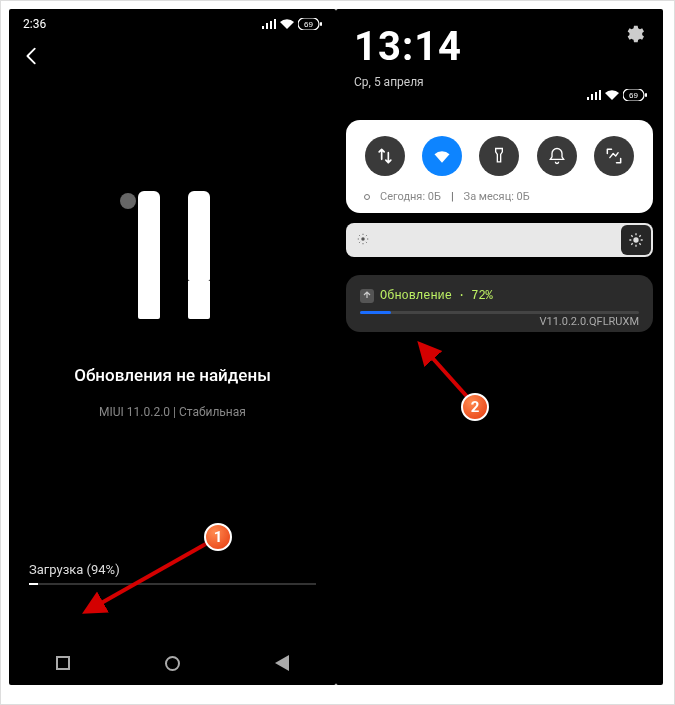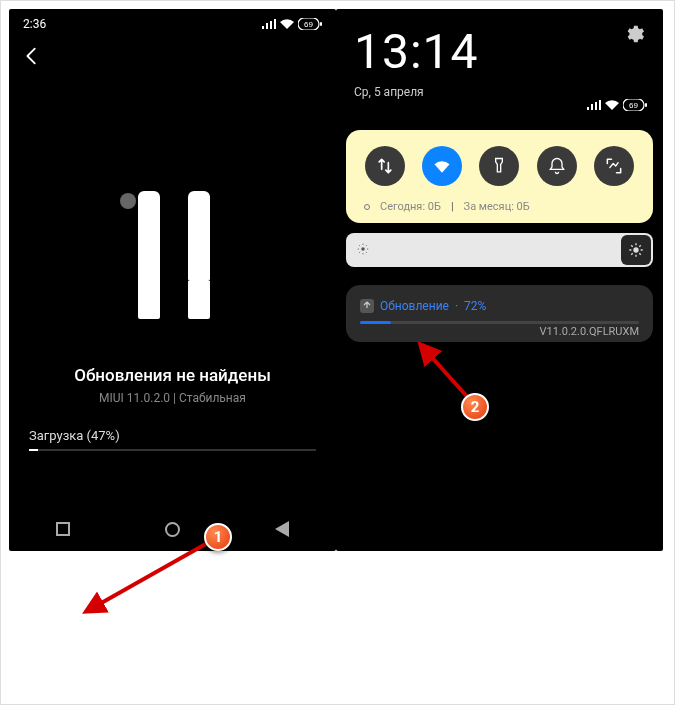--- a/index.html
+++ b/index.html
@@ -6,21 +6,21 @@
   body {
     width: 675px; height: 705px;
     background: #fff;
     font-family: -apple-system, Roboto, "Helvetica Neue", Arial, sans-serif;
     position: relative;
     border: 1px solid #ddd;
     overflow: hidden;
   }
   .phones { display: flex; gap: 0; padding: 8px; }
   .phone {
-    width: 327px; height: 542px;
+    width: 327px; height: 676px;
     background: #000;
     color: #fff;
     position: relative;
     border-radius: 2px;
     overflow: hidden;
   }
 
   
   .statusbar-l { display:flex; justify-content:space-between; align-items:center; padding:8px 14px; font-size:12px; color:#fff;}
   .status-icons { display:flex; gap:4px; align-items:center; }
@@ -28,49 +28,49 @@
   .back-row { padding: 6px 12px 0; }
   .back-row svg { width:22px; height:22px; }
   .logo-wrap { display:flex; justify-content:center; margin-top:120px; }
   .miui-logo { width:130px; height:130px; position:relative; }
   .miui-logo .one { position:absolute; background:#fff; width:22px; height:128px; border-radius:6px 6px 2px 2px; }
   .miui-logo .a { left:30px; top:0; }
   .miui-logo .b { left:80px; top:0; height:90px; }
   .miui-logo .b::after{content:"";position:absolute;left:0;bottom:-38px;width:22px;height:38px;background:#fff;border-radius:0 0 2px 2px;}
   .miui-logo .dot { position:absolute; width:16px; height:16px; border-radius:50%; background:#666; left:12px; top:2px;}
   .title-l { text-align:center; margin-top:44px; font-size:17px; font-weight:500;}
-  .sub-l { text-align:center; margin-top:6px; font-size:12px; color:#888;}
+  .sub-l { text-align:center; margin-top:20px; font-size:12px; color:#888;}
   .dl-area { position:absolute; left:20px; right:20px; bottom:100px;}
   .dl-label { font-size:13px; color:#ddd; margin-bottom:6px;}
   .dl-bar { height:2px; background:#333; position:relative;}
   .dl-bar .fill { position:absolute; left:0; top:0; height:2px; background:#fff; width:3%;}
   .navbar { position:absolute; bottom:0; left:0; right:0; height:44px; display:flex; justify-content:space-around; align-items:center;}
   .navbar .sq { width:14px; height:14px; border:2px solid #aaa;}
   .navbar .ci { width:15px; height:15px; border:2px solid #aaa; border-radius:50%;}
   .navbar .tr { width:0; height:0; border-top:8px solid transparent; border-bottom:8px solid transparent; border-right:14px solid #aaa;}
 
   
   .shade-head { display:flex; justify-content:space-between; align-items:flex-start; padding:14px 18px 0;}
-  .clock-big { font-size:48px; font-weight:400; letter-spacing:1px;text-align:right;}
+  .clock-big { font-size:40px; font-weight:700; letter-spacing:1px;text-align:right;}
   .date-sm { font-size:12px; color:#ccc; margin-top:5px;}
   .gear svg { width:22px; height:22px; }
   .sb-right { display:flex; justify-content:flex-end; padding:0 16px 8px; gap:4px; align-items:center; font-size:11px;}
-  .qs-panel { margin:8px 10px 0; background:#fef9c3; border-radius:14px; padding:16px 10px 10px;}
+  .qs-panel { margin:8px 10px 0; background:#ffffff; border-radius:14px; padding:16px 10px 10px;}
   .qs-row { display:flex; justify-content:space-around; align-items:center;}
   .qs-tile { width:40px; height:40px; border-radius:50%; background:#3a3a3a; display:flex; align-items:center; justify-content:center;}
   .qs-tile.active { background:#0d84ff; }
   .qs-tile svg { width:20px; height:20px; }
   .qs-data { display:flex; align-items:center; gap:10px; font-size:11px; color:#888; margin-top:14px; padding:0 8px;}
   .qs-data .dot{width:6px;height:6px;border:1.5px solid #777;border-radius:50%;}
   .qs-data .sep{color:#555;}
   .bright { margin:10px 10px 0; height:34px; background:#e8e8e8; border-radius:8px; position:relative; display:flex; align-items:center;}
   .bright .knob{position:absolute; right:2px; top:2px; bottom:2px; width:30px; background:#262626; border-radius:6px; display:flex; align-items:center; justify-content:center;}
   .bright .sun-left{margin-left:10px;}
   .notif { margin:18px 10px 0; background:#2b2b2b; border-radius:14px; padding:14px 14px 18px; position:relative;}
-  .notif-h { display:flex; align-items:center; gap:6px; font-size:12px; color:#3b82f6;}
+  .notif-h { display:flex; align-items:center; gap:6px; font-size:12px; color:#bef264;font-family:Liberation Mono, monospace;}
   .notif-h .nicon{width:14px;height:14px;background:#555;border-radius:3px;display:flex;align-items:center;justify-content:center;}
   .notif-h .nicon svg{width:10px;height:10px;}
   .notif-title { font-size:14px; color:#fff; margin-top:12px;}
   .notif-ver { position:absolute; right:14px; top:40px; font-size:11px; color:#aaa;text-align:center;}
   .notif-bar { height:3px; background:#444; margin-top:8px; border-radius:2px; position:relative;}
   .notif-bar .fill{position:absolute;left:0;top:0;height:3px;width:11%;background:#1a6dff;border-radius:2px;}
 
   
   .badge { position:absolute; width:28px; height:28px; border-radius:50%; background:radial-gradient(circle at 35% 30%, #ff8a50, #e53a0f); border:2px solid #fff; box-shadow:0 2px 4px rgba(0,0,0,.4); display:flex; align-items:center; justify-content:center; color:#fff; font-weight:bold; font-size:15px;}
   .arrow { position:absolute; pointer-events:none; }
@@ -114,21 +114,21 @@
         <div class="dot"></div>
         <div class="one a"></div>
         <div class="one b"></div>
       </div>
     </div>
 
     <div class="title-l">Обновления не найдены</div>
     <div class="sub-l">MIUI 11.0.2.0 | Стабильная</div>
 
     <div class="dl-area">
-      <div class="dl-label">Загрузка (47%)</div>
+      <div class="dl-label">Загрузка (94%)</div>
       <div class="dl-bar">
           <div class="fill"></div>
         </div>
     </div>
 
     <div class="navbar">
       <div class="sq"></div>
       <div class="ci"></div>
       <div class="tr"></div>
     </div>

